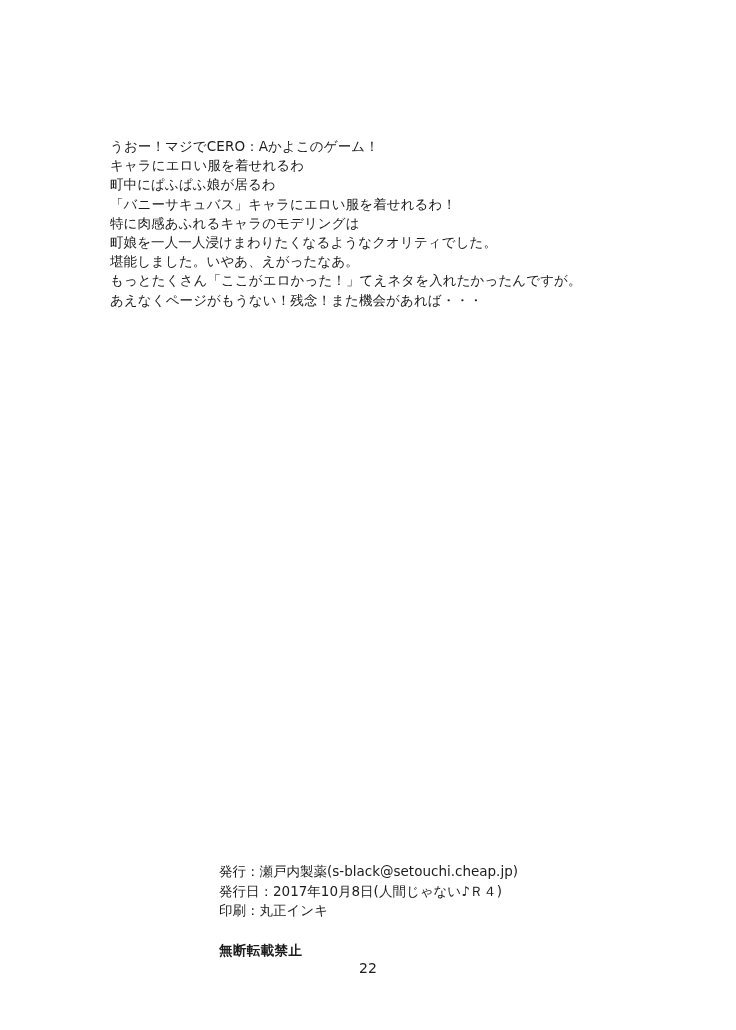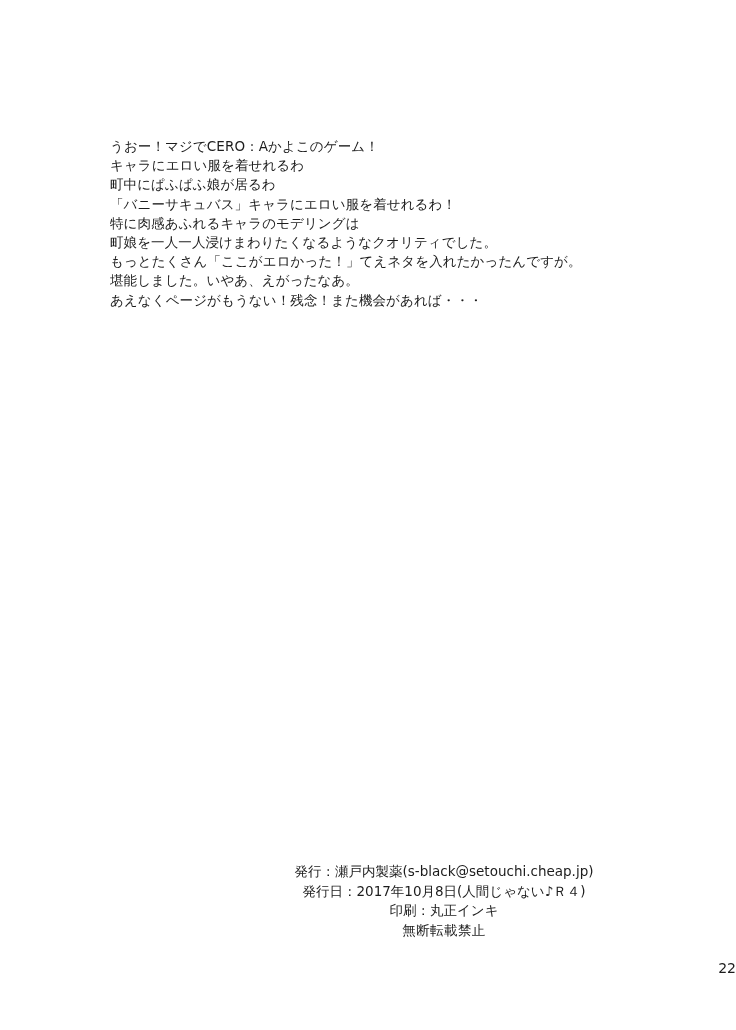--- a/index.html
+++ b/index.html
@@ -42,51 +42,51 @@
     top: 862px;
     width: 450px;
     font-size: 13.5px;
     line-height: 19.5px;
     color: #1c1c1c;
     font-family: "DejaVu Sans", "Liberation Sans", sans-serif;
   }
   .colophon p {
     margin: 0;
     white-space: pre;
-    text-align: center;
   }
   .colophon .notice {
-    font-weight: 400;
+    margin-top: 20px;
+    font-weight: 700;
     letter-spacing: 0.4px;
   }
   .page-number {
     position: absolute;
     left: 0;
     top: 960px;
     width: 736px;
-    text-align: right;
+    text-align: center;
     font-size: 14px;
     color: #1c1c1c;
     font-family: "DejaVu Sans", "Liberation Sans", sans-serif;
   }
 </style>
 </head>
 <body>
 
 <div class="page">
 
   <div class="afterword">
     <p>うおー！マジでCERO：Aかよこのゲーム！</p>
     <p>キャラにエロい服を着せれるわ</p>
     <p>町中にぱふぱふ娘が居るわ</p>
     <p>「バニーサキュバス」キャラにエロい服を着せれるわ！</p>
     <p>特に肉感あふれるキャラのモデリングは</p>
     <p>町娘を一人一人浸けまわりたくなるようなクオリティでした。</p>
+    <p>堪能しました。いやあ、えがったなあ。</p>
     <p>もっとたくさん「ここがエロかった！」てえネタを入れたかったんですが。</p>
-    <p>堪能しました。いやあ、えがったなあ。</p>
     <p>あえなくページがもうない！残念！また機会があれば・・・</p>
   </div>
 
   <div class="colophon">
     <p>発行：瀬戸内製薬(s-black@setouchi.cheap.jp)</p>
     <p>発行日：2017年10月8日(人間じゃない♪Ｒ４)</p>
     <p>印刷：丸正インキ</p>
     <p class="notice">無断転載禁止</p>
   </div>
 

